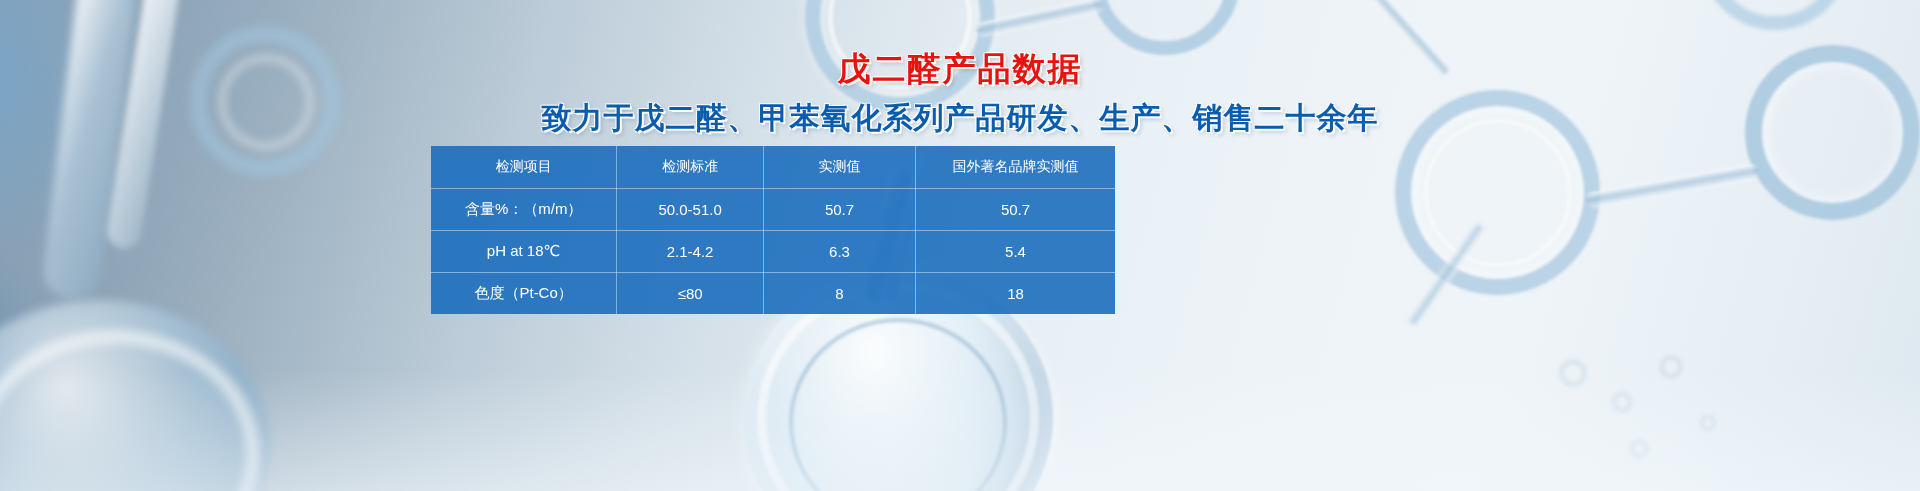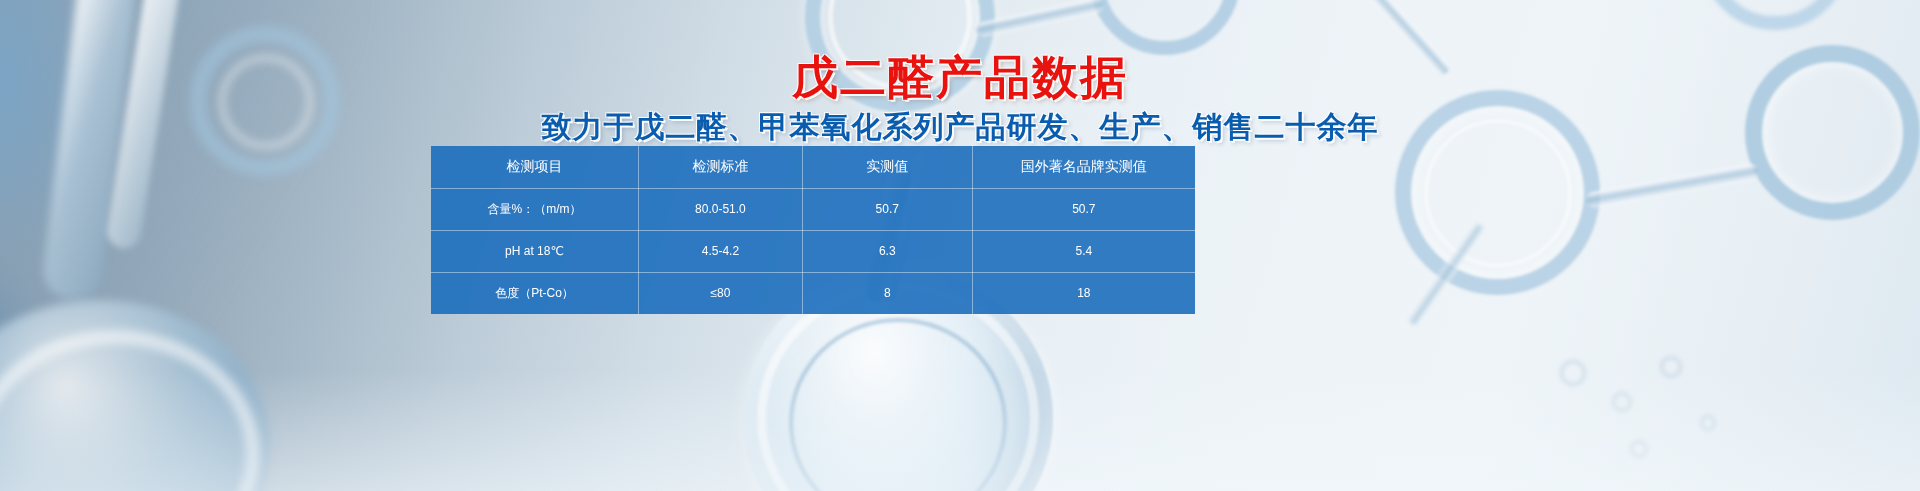--- a/index.html
+++ b/index.html
@@ -213,68 +213,68 @@
 
   
   .heading-wrap {
     position:absolute;
     left:0; top:50px;
     width:1920px;
     text-align:center;
     z-index:6;
   }
   .title {
-    font-size:46px;
+    font-size:33px;
     font-weight:bold;
     color:#e8130f;
     letter-spacing:2px;
     line-height:1.18;
     text-shadow:
       2px 2px 0 rgba(255,255,255,.9),
       -1px -1px 0 rgba(255,255,255,.75),
       1px -1px 0 rgba(255,255,255,.75),
       -1px 1px 0 rgba(255,255,255,.75),
       3px 3px 4px rgba(120,60,40,.28);
   }
   .subtitle {
-    margin-top:5px;
+    margin-top:11px;
     font-size:30px;
     font-weight:bold;
     color:#0a5cae;
     letter-spacing:1px;
     line-height:1.2;
     text-shadow:
       2px 2px 0 rgba(255,255,255,.92),
       -1px -1px 0 rgba(255,255,255,.8),
       1px -1px 0 rgba(255,255,255,.8),
       -1px 1px 0 rgba(255,255,255,.8),
       3px 3px 4px rgba(20,60,110,.25);
   }
 
   
   .table-wrap {
     position:absolute;
     left:431px; top:146px;
-    width:764px; height:212px;
+    width:684px; height:212px;
     z-index:5;
   }
   table.data {
     width:100%;
     border-collapse:collapse;
     table-layout:fixed;
   }
   table.data td, table.data th {
     background:rgba(28,110,188,.90);
     color:#ffffff;
     text-align:center;
     font-weight:normal;
     border-right:1px solid rgba(255,255,255,.42);
     border-bottom:1px solid rgba(255,255,255,.42);
     height:42px;
-    font-size:12px;
+    font-size:15px;
     padding:0 4px;
     white-space:nowrap;
   }
   table.data tr td:last-child,
   table.data tr th:last-child { border-right:none;margin-top:43px; }
   table.data tr:last-child td { border-bottom:none; }
 
   table.data thead th { font-size:14px; }
 
   col.c1 { width:176px; }
@@ -344,27 +344,27 @@
         <tr>
           <th>检测项目</th>
           <th>检测标准</th>
           <th>实测值</th>
           <th>国外著名品牌实测值</th>
         </tr>
       </thead>
       <tbody>
         <tr>
           <td class="cell-sm">含量%：（m/m）</td>
-          <td>80.0-51.0</td>
+          <td>50.0-51.0</td>
           <td>50.7</td>
           <td>50.7</td>
         </tr>
         <tr>
           <td class="cell-sm">pH at 18℃</td>
-          <td>4.5-4.2</td>
+          <td>2.1-4.2</td>
           <td>6.3</td>
           <td>5.4</td>
         </tr>
         <tr>
           <td class="cell-sm">色度（Pt-Co）</td>
           <td>≤80</td>
           <td>8</td>
           <td>18</td>
         </tr>
       </tbody>

